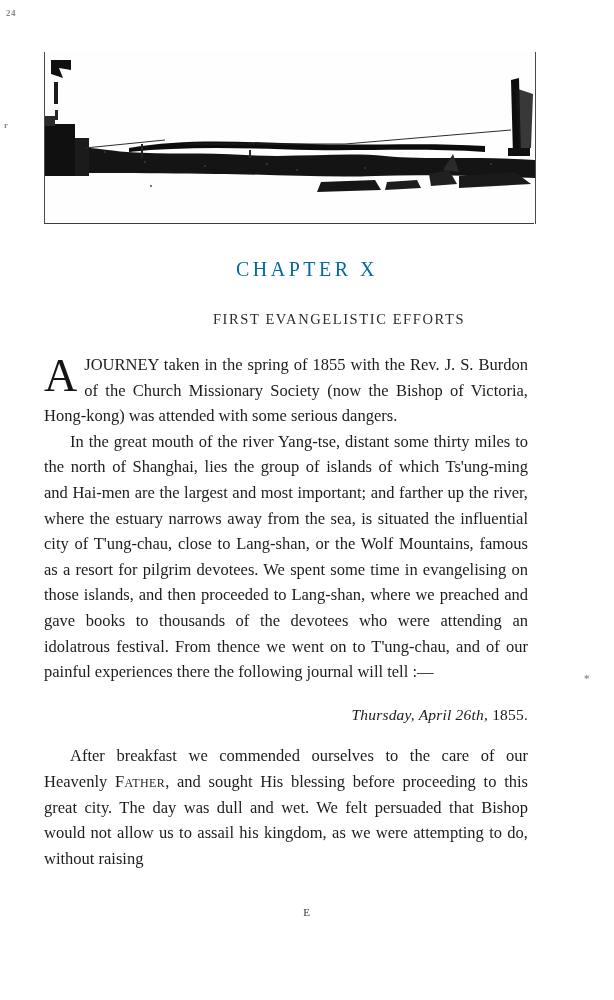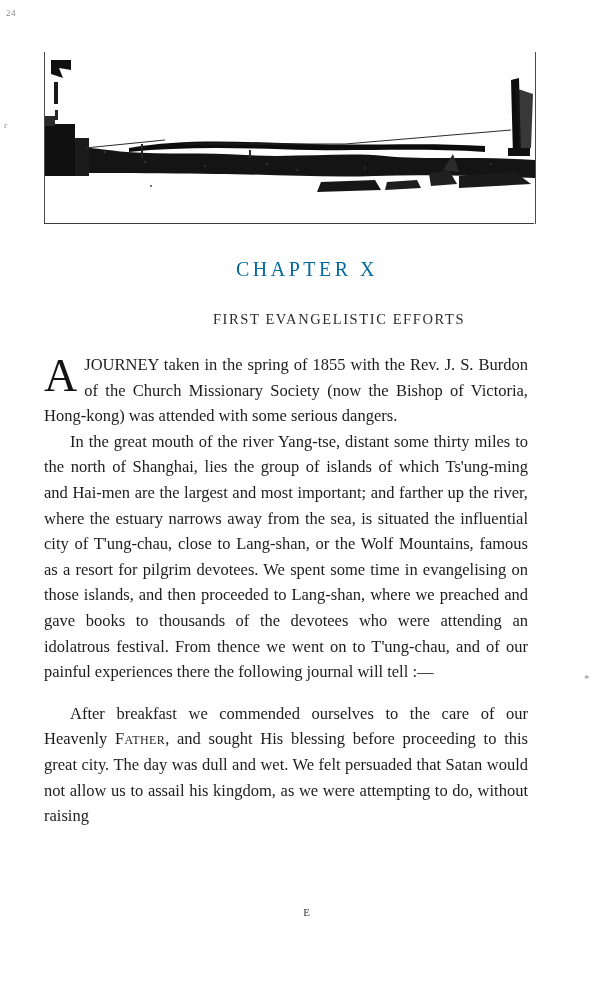--- a/index.html
+++ b/index.html
@@ -23,20 +23,21 @@
     height: 1000px;
   }
 
   
   .edge-mark {
     position: absolute;
     color: #8a8a8a;
     font-size: 9px;
     font-family: "Liberation Serif", serif;
     letter-spacing: 0.5px;
+    font-weight: bold;
   }
   .edge-mark.tl { left: 6px; top: 8px; }
   .edge-mark.lm { left: 4px; top: 120px; }
   .edge-mark.rm { left: 584px; top: 672px; font-size: 11px; }
 
   
   .illustration {
     position: absolute;
     left: 44px;
     top: 52px;
@@ -196,22 +197,26 @@
   <div class="section-title">FIRST  EVANGELISTIC  EFFORTS</div>
 
   <div class="body">
 
     <p class="para dropcap-para">
       <span class="dropcap">A</span><span>JOURNEY taken in the spring of 1855 with the Rev. J. S. Burdon of the Church Missionary Society (now the Bishop of Victoria, Hong-kong) was attended with some serious dangers.</span>
     </p>
 
     <p class="para indent">In the great mouth of the river Yang-tse, distant some thirty miles to the north of Shanghai, lies the group of islands of which Ts'ung-ming and Hai-men are the largest and most important; and farther up the river, where the estuary narrows away from the sea, is situated the influential city of T'ung-chau, close to Lang-shan, or the Wolf Mountains, famous as a resort for pilgrim devotees. We spent some time in evangelising on those islands, and then proceeded to Lang-shan, where we preached and gave books to thousands of the devotees who were attending an idolatrous festival. From thence we went on to T'ung-chau, and of our painful experiences there the following journal will tell :—</p>
 
+    <p class="date-line">
+      <span>Thursday, April 26th,</span>
+      <span class="yr">1855.</span>
+    </p>
 
     <p class="para indent after-date">
-      <span>After breakfast we commended ourselves to the care of our Heavenly </span><span class="smallcaps">Father</span><span>, and sought His blessing before proceeding to this great city.   The day was dull and wet.   We felt persuaded that Satan would not allow us to assail his kingdom, as we were attempting to do, without raising</span>
+      <span>After breakfast we commended ourselves to the care of our Heavenly </span><span class="smallcaps">Father</span><span>, and sought His blessing before proceeding to this great city.   The day was dull and wet.   We felt persuaded that Bishop would not allow us to assail his kingdom, as we were attempting to do, without raising</span>
     </p>
 
   </div>
 
   <div class="footer-mark">E</div>
 
 </div>
 
 </body></html>

